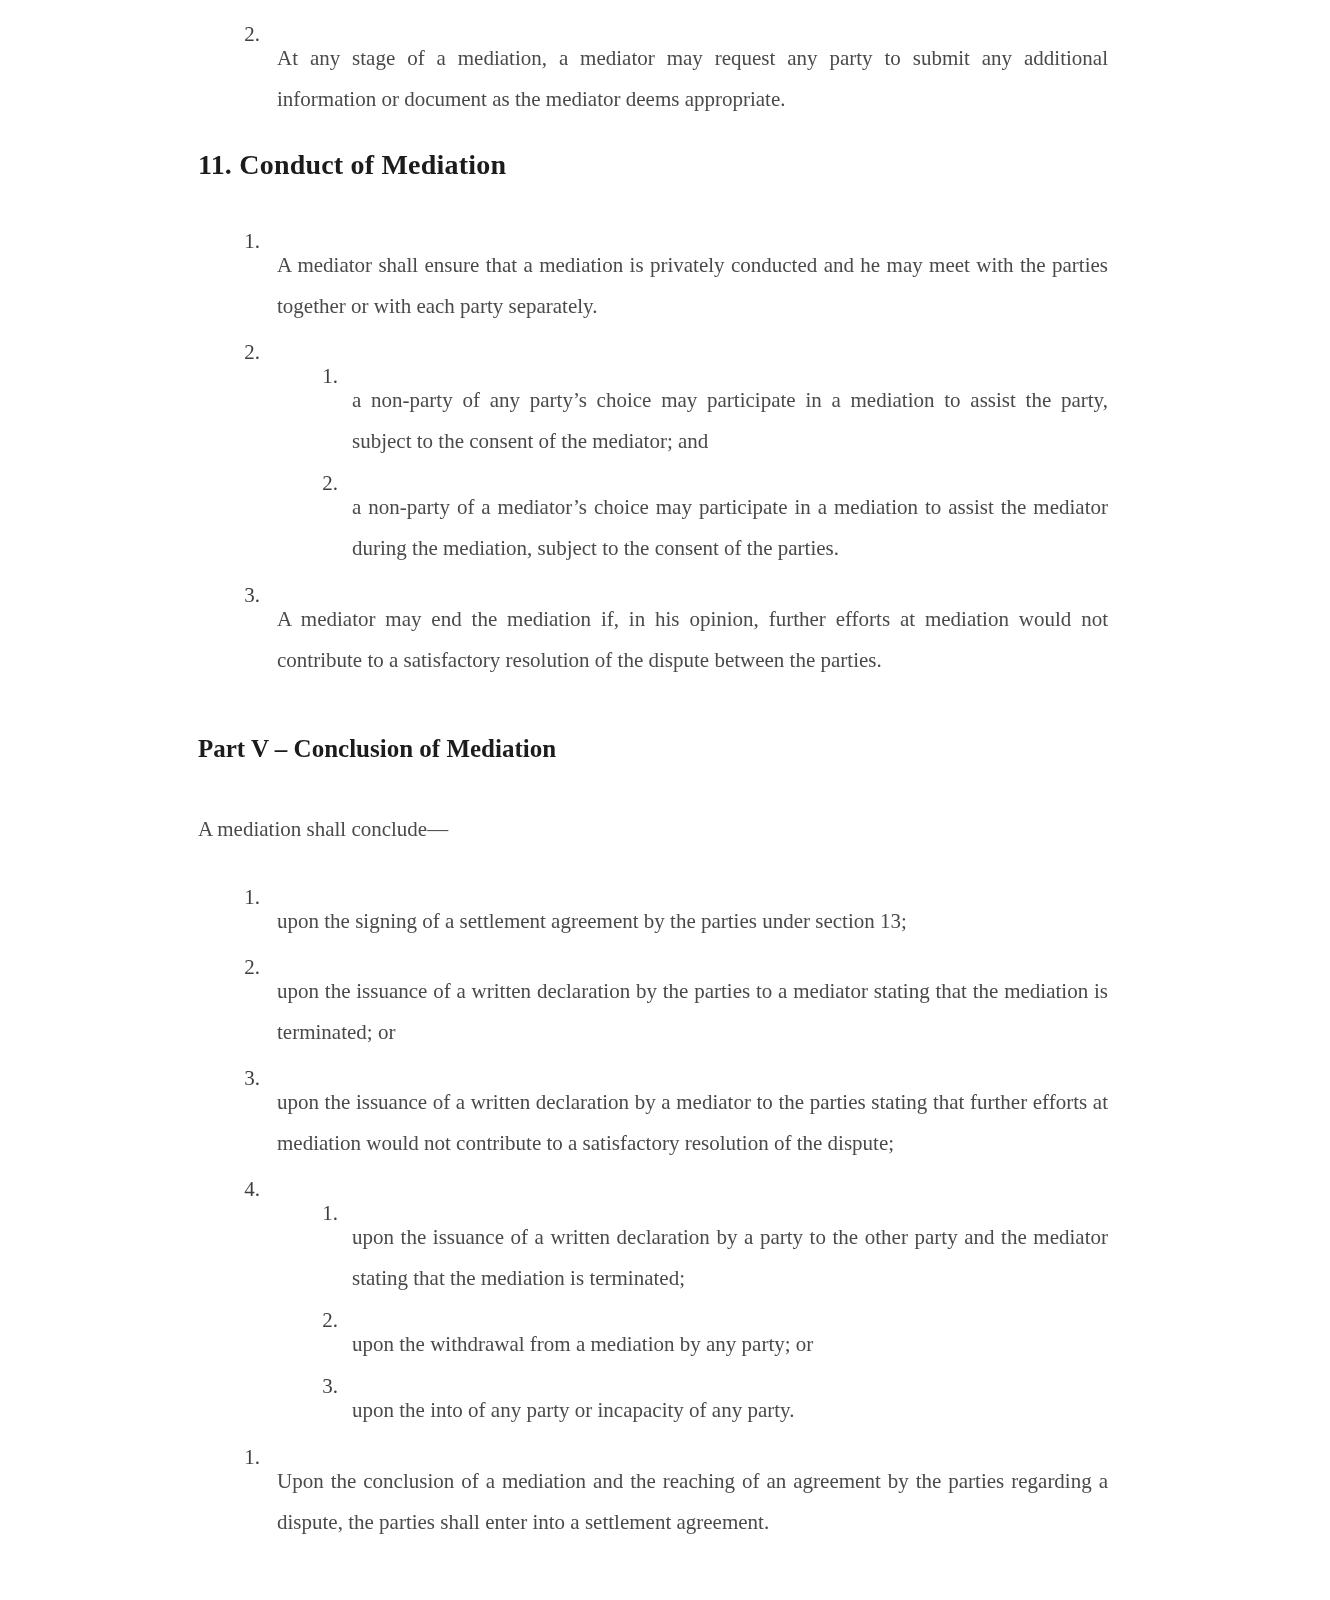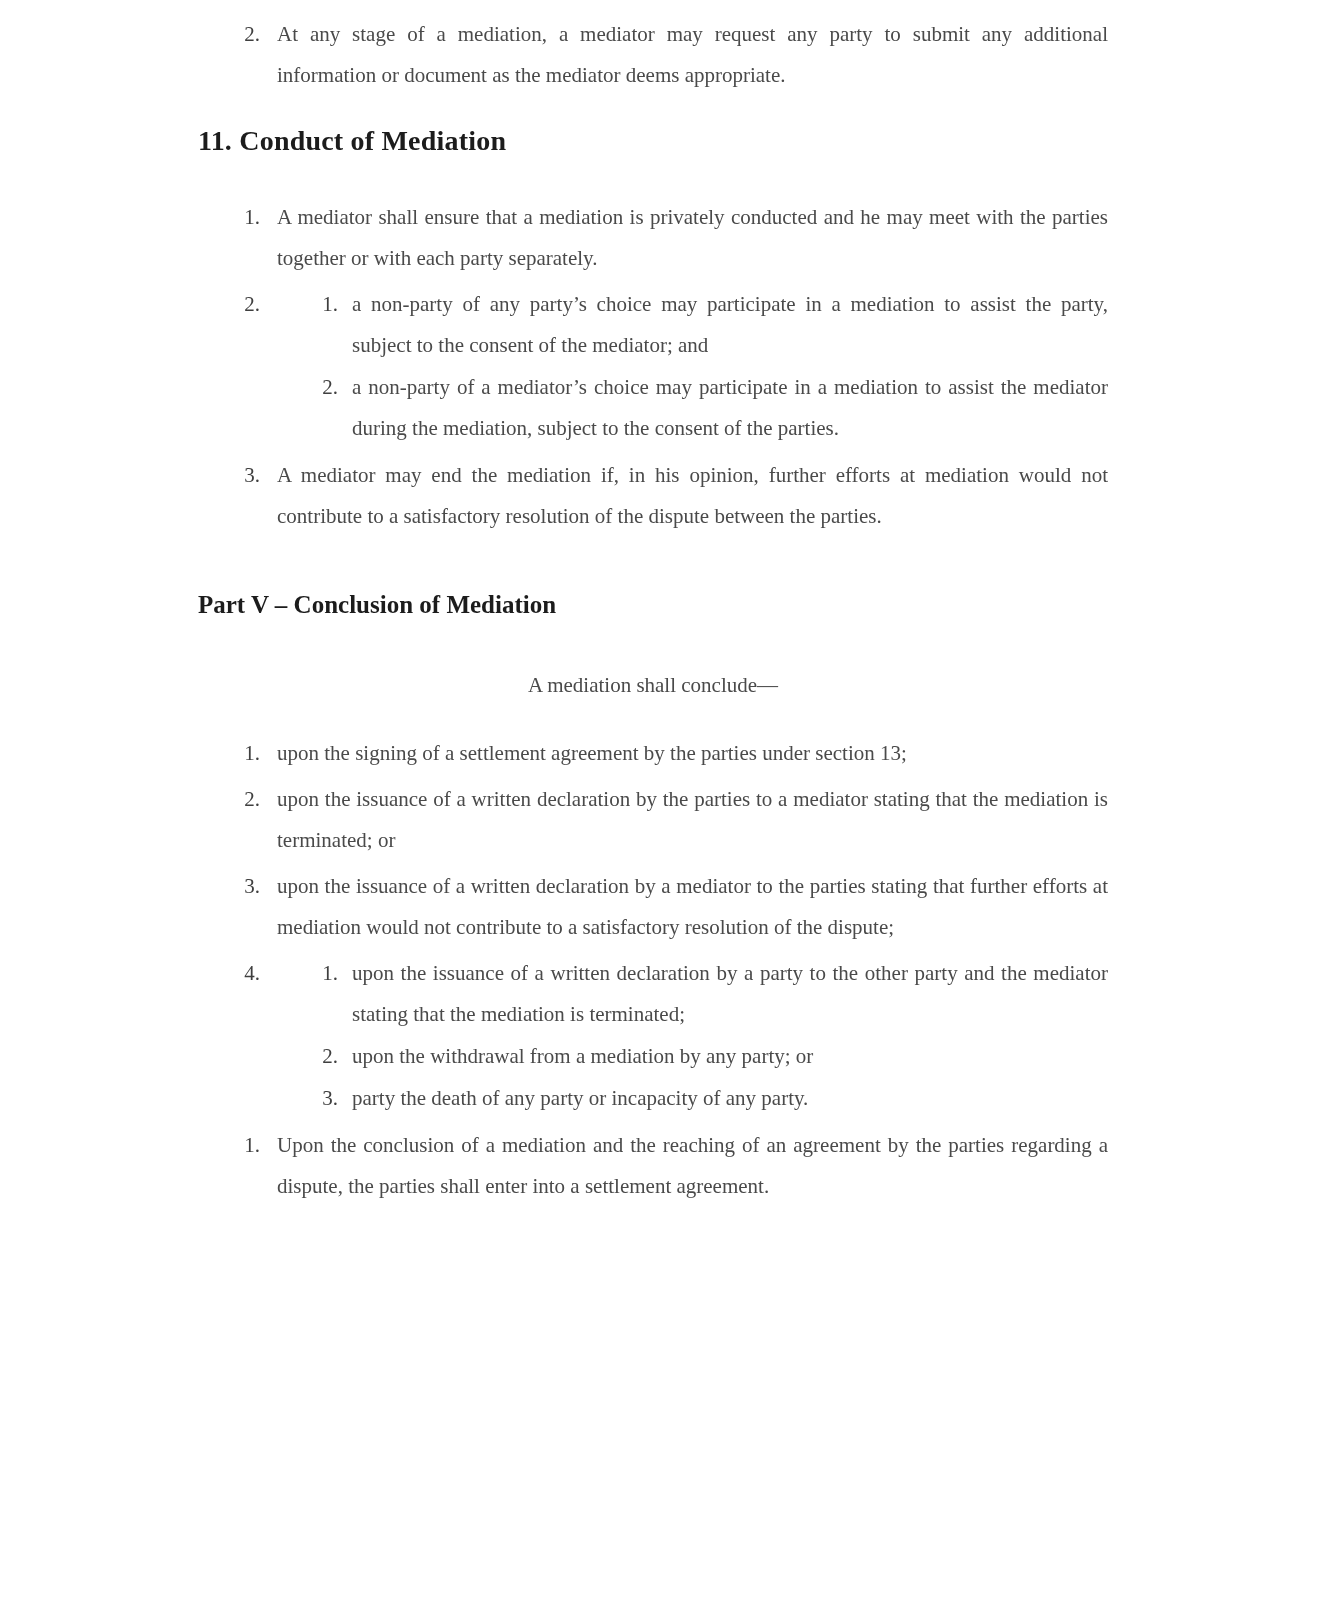--- a/index.html
+++ b/index.html
@@ -24,20 +24,21 @@
     flex: 0 0 62px;
     text-align: right;
     margin-right: 17px;
     color: #3f3f3f;
     white-space: nowrap;
   }
   .txt {
     flex: 1 1 auto;
     text-align: justify;
     text-justify: inter-word;
+    margin-top: 24px;
   }
   
   ol.doc-list-nested { list-style: none; margin-top: 0; }
   ol.doc-list-nested > li.doc-li { margin-bottom: 1px; }
   ol.doc-list-nested .num {
     flex: 0 0 61px;
     margin-right: 14px;
   }
   
   h2.section-heading {
@@ -49,21 +50,21 @@
     letter-spacing: 0.2px;
   }
   h1.part-heading {
     font-size: 25px;
     line-height: 44px;
     font-weight: bold;
     color: #1c1c1c;
     margin: 46px 0 38px 0;
   }
   p.lead {
-    text-align: center;
+    text-align: left;
     margin: 0 0 27px 0;
   }
   .sec11-gap { margin-bottom: 4px; }
 </style>
 </head>
 <body>
 
 <div class="page">
 
   <ol class="doc-list">
@@ -125,21 +126,21 @@
           <li class="doc-li">
             <span class="num">1.</span>
             <div class="txt">upon the issuance of a written declaration by a party to the other party and the mediator stating that the mediation is terminated;</div>
           </li>
           <li class="doc-li">
             <span class="num">2.</span>
             <div class="txt">upon the withdrawal from a mediation by any party; or</div>
           </li>
           <li class="doc-li">
             <span class="num">3.</span>
-            <div class="txt">party the death of any party or incapacity of any party.</div>
+            <div class="txt">upon the into of any party or incapacity of any party.</div>
           </li>
         </ol>
       </div>
     </li>
   </ol>
 
 
   <ol class="doc-list">
     <li class="doc-li">
       <span class="num">1.</span>

